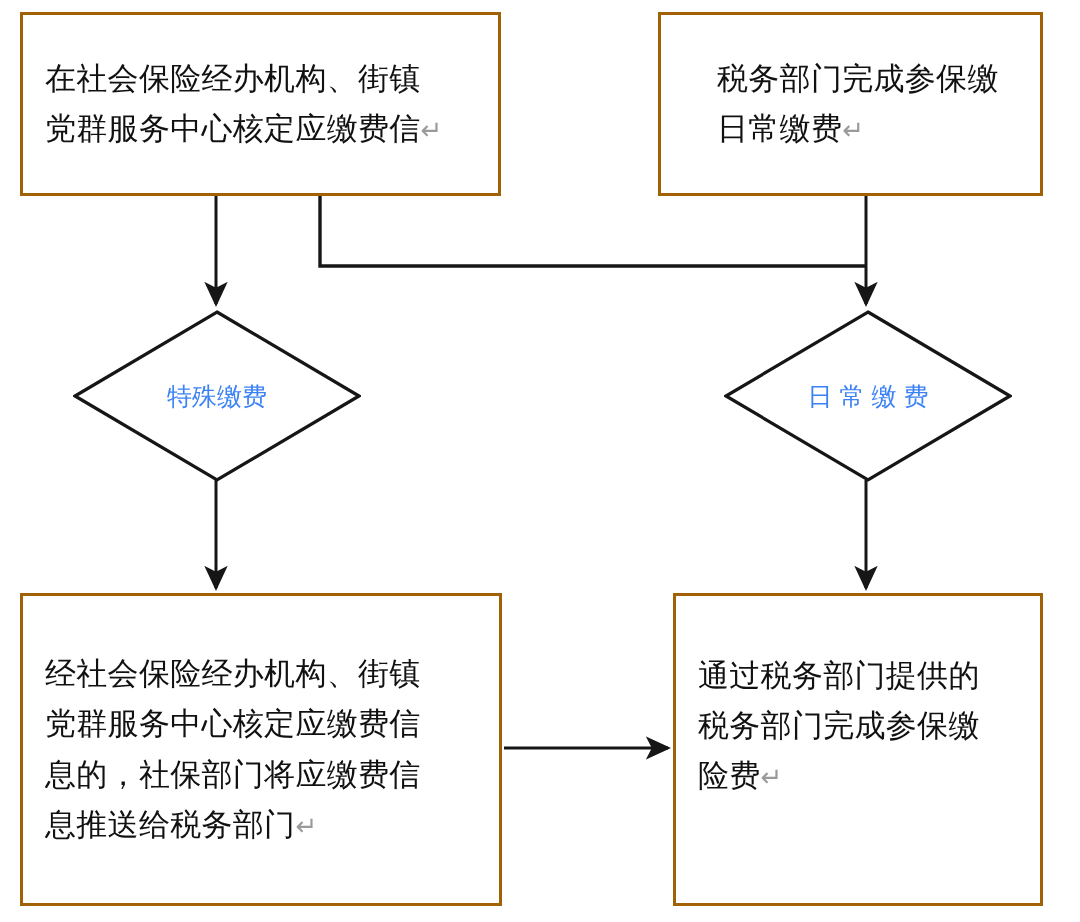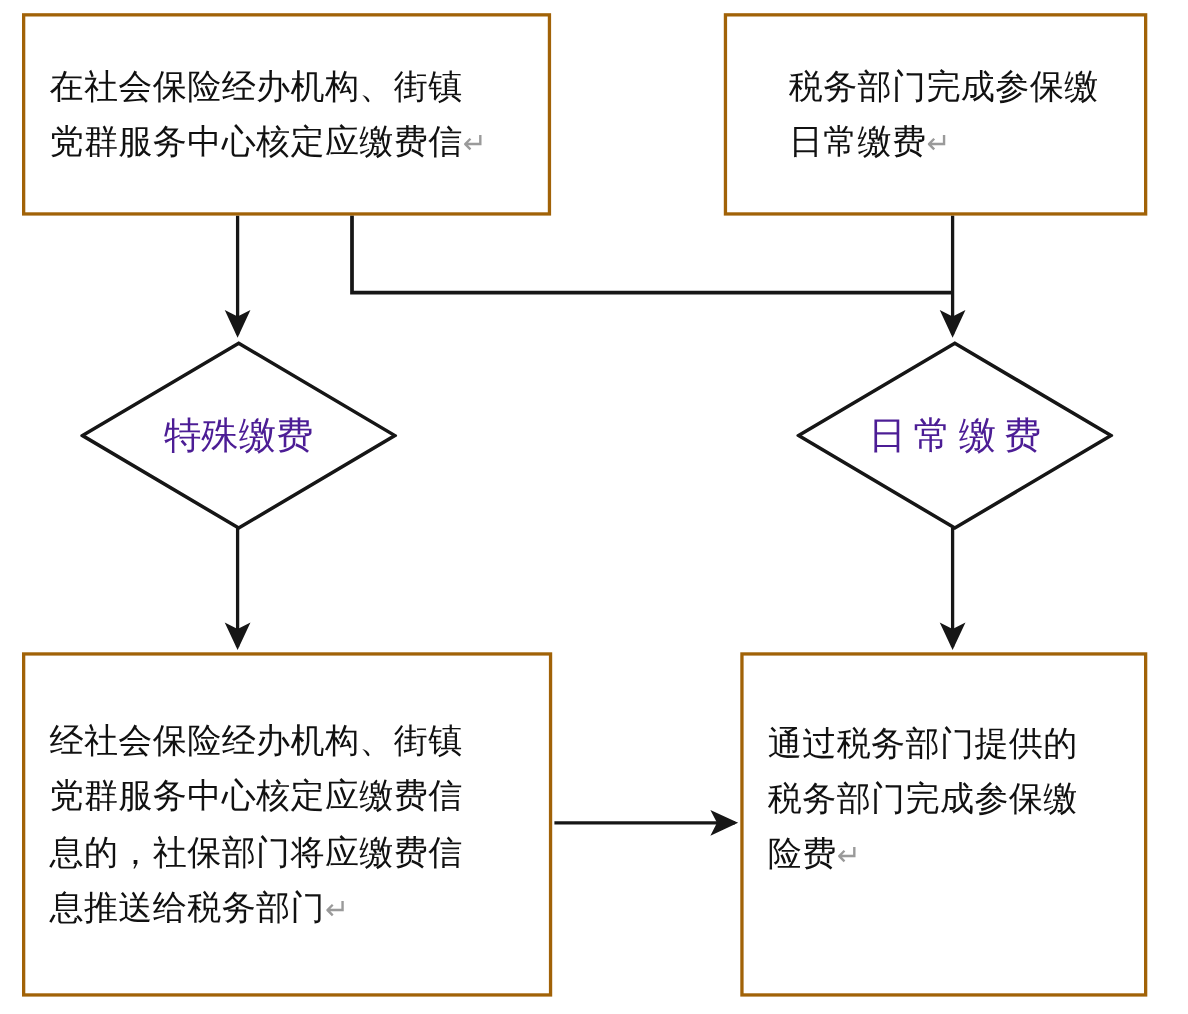--- a/index.html
+++ b/index.html
@@ -58,22 +58,22 @@
     position: absolute;
     left: 0;
     top: 0;
     width: 100%;
     height: 100%;
   }
   .decision .dtext {
     position: relative;
     width: 100%;
     text-align: center;
-    font-size: 34px;
-    color: #4c1d95;
+    font-size: 25px;
+    color: #3b82f6;
     z-index: 2;
   }
   .decision.spaced .dtext {
     letter-spacing: 7px;
     text-indent: 7px;
   }
 </style>
 </head>
 <body>
 

